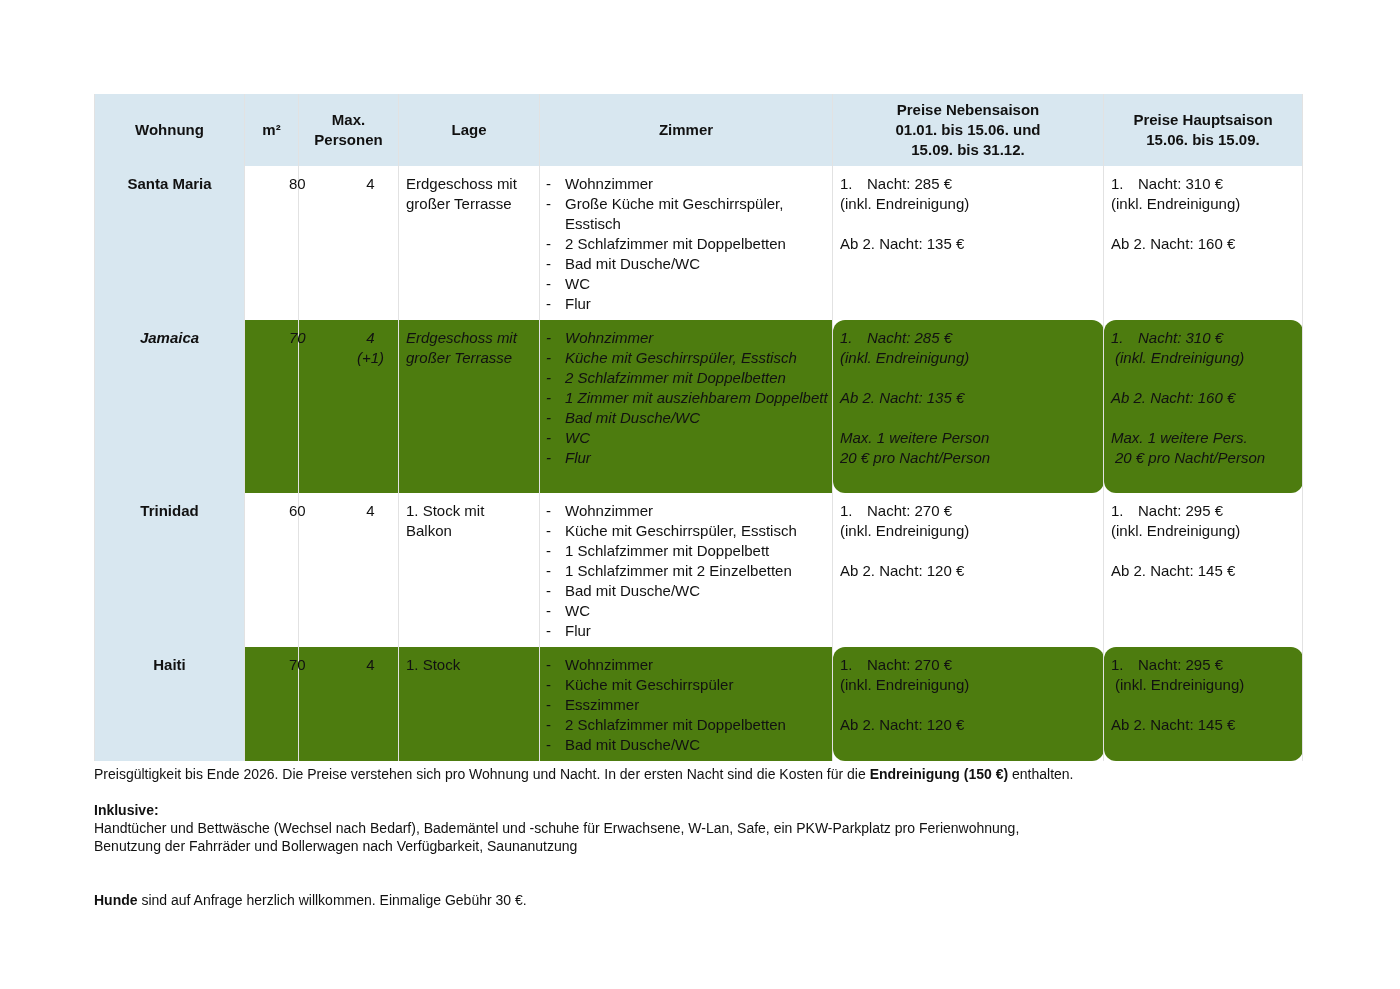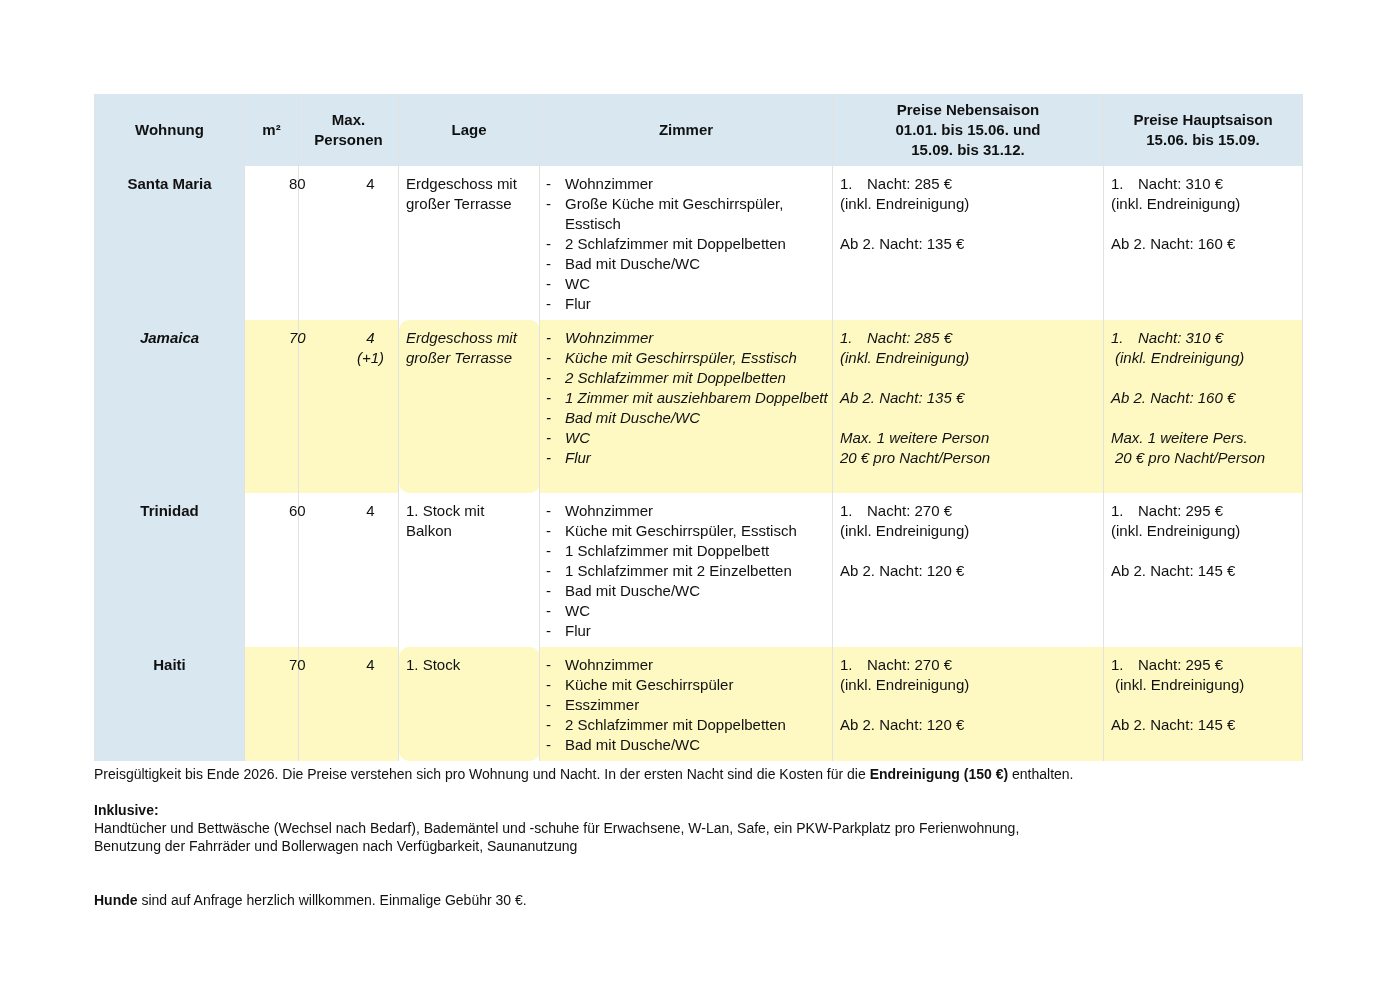--- a/index.html
+++ b/index.html
@@ -46,29 +46,29 @@
     col.c-name { width: 150px; }
     col.c-m2 { width: 54px; }
     col.c-max { width: 100px; }
     col.c-lage { width: 141px; }
     col.c-zimmer { width: 293px; }
     col.c-neben { width: 271px; }
     col.c-haupt { width: 199px; }
 
     tr.row td { padding-top: 8px; padding-bottom: 6px; margin-left: 32px; }
     tr.row.odd td { background: #ffffff; }
-    tr.row.even td { background: #fef9c3; }
+    tr.row.even td { background: #4d7c0f; }
     tr.row td.name {
       background: #d8e7f0 !important;
       font-weight: bold;
       text-align: center;
     }
     tr.row td.num { text-align: center; padding-left: 44px; }
-    tr.row td.lage { padding-left: 7px; padding-right: 10px; border-radius: 10px; }
-    tr.row td.prices-cell { padding-left: 7px; padding-right: 4px; }
+    tr.row td.lage { padding-left: 7px; padding-right: 10px; }
+    tr.row td.prices-cell { padding-left: 7px; padding-right: 4px; border-radius: 12px; }
     tr.r1 td { height: 139px; }
     tr.r2 td { height: 159px; font-style: italic; }
     tr.r3 td { height: 139px; }
     tr.r4 td { height: 98px; }
 
     ul.rooms {
       list-style: none;
       margin: 0;
       padding: 0 4px 0 25px;
     }

